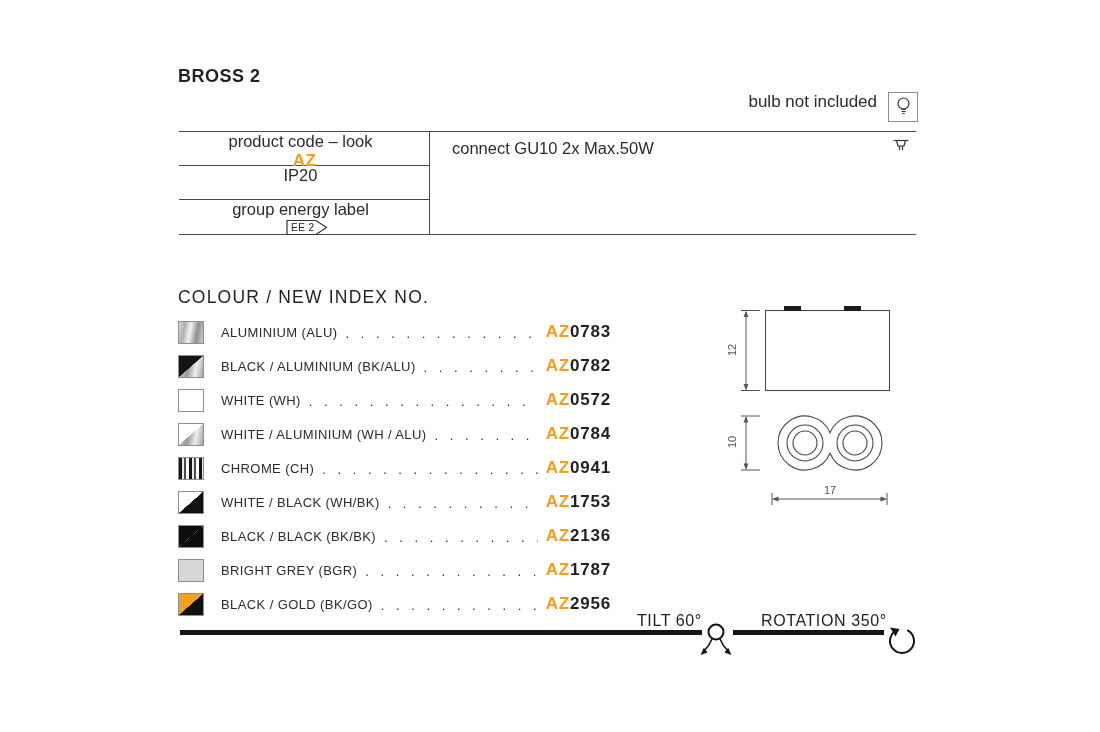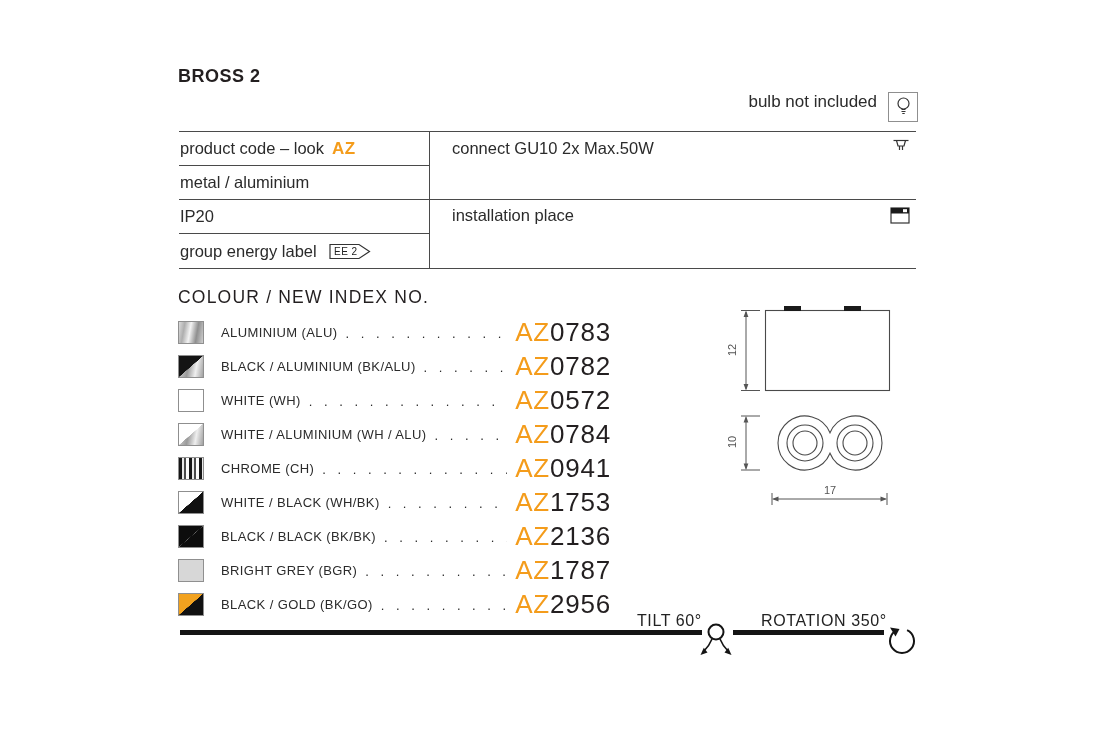--- a/index.html
+++ b/index.html
@@ -15,38 +15,38 @@
   
   .bulb-note{left:660px;top:92px;width:258px;height:32px;display:flex;justify-content:flex-end;gap:11px;}
   .bulb-note .txt{font-size:17px;color:#2b2b2b;}
   .bulb-box{width:30px;height:30px;border:1px solid #8f8f8f;box-sizing:border-box;display:flex;align-items:center;justify-content:center;background:#fff;}
 
   
   .spec-table{left:179px;top:131px;width:737px;display:flex;border-top:1px solid #4a4a4a;border-bottom:1px solid #4a4a4a;box-sizing:border-box;}
   .col-l{width:251px;border-right:1px solid #4a4a4a;box-sizing:border-box;}
   .col-r{flex:1;}
   .cell{height:34px;display:flex;align-items:center;font-size:16.5px;color:#2b2b2b;box-sizing:border-box;}
-  .col-l .cell{border-bottom:1px solid #4a4a4a;padding:0 8px 0 1px;}
+  .col-l .cell{border-bottom:1px solid #4a4a4a;padding:0 8px 0 1px;flex-direction:column;}
   .col-l .cell:last-child{border-bottom:none;}
   .col-r .cell{border-bottom:1px solid #4a4a4a;padding:0 6px 4px 22px;justify-content:space-between;}
   .col-r .cell:last-child{border-bottom:none;}
   .cell.tall{height:68px;align-items:flex-start;padding-top:7px;}
   .az{color:#F49C1B;font-weight:700;margin-left:8px;font-size:17px;letter-spacing:.5px;}
   .badge{margin-left:12px;flex:none;}
   .badge-text{font-size:10px;fill:#222;letter-spacing:.5px;font-family:"Liberation Sans",sans-serif;}
   .i-ln{stroke:#333;stroke-width:1.2;fill:none;}
 
   
   .c-heading{left:178px;top:287px;margin:0;font-size:17.5px;font-weight:400;letter-spacing:1.2px;color:#231f20;}
   .c-list{left:178px;top:315px;width:433px;}
   .c-row{display:flex;align-items:center;height:34px;}
   .swatch{width:26px;height:23px;border:1px solid #8f8f8f;box-sizing:border-box;margin-right:17px;flex:none;}
   .c-label{font-size:13px;letter-spacing:.4px;white-space:nowrap;color:#2b2b2b;}
   .c-dots{flex:1 1 auto;min-width:0;overflow:hidden;white-space:nowrap;margin:0 8px;font-size:13px;letter-spacing:4px;position:relative;top:1px;}
-  .c-code{white-space:nowrap;font-size:26px;font-weight:400;letter-spacing:.8px;}
+  .c-code{white-space:nowrap;font-size:17px;font-weight:700;letter-spacing:.8px;}
   .c-code .pre{color:#F49C1B;}
   .c-code .num{color:#231f20;}
 
   .sw-alu{background:linear-gradient(100deg,#dcdcdc 0%,#aeaeae 22%,#f3f3f3 45%,#8f8f8f 72%,#cfcfcf 100%);}
   .sw-bkalu{background:linear-gradient(to bottom right,#141414 49.4%,rgba(20,20,20,0) 50.4%),linear-gradient(100deg,#d9d9d9,#9a9a9a 40%,#efefef 70%,#a0a0a0);}
   .sw-wh{background:#fff;}
   .sw-whalu{background:linear-gradient(to bottom right,#fff 49.4%,rgba(255,255,255,0) 50.4%),linear-gradient(100deg,#d9d9d9,#9a9a9a 40%,#efefef 70%,#a0a0a0);}
   .sw-ch{background:repeating-linear-gradient(90deg,#161616 0 3px,#e9e9e9 3px 5px,#4a4a4a 5px 7px,#fcfcfc 7px 10px);}
   .sw-whbk{background:linear-gradient(to bottom right,#fff 49.4%,#111 50.2%);}
   .sw-bkbk{background:linear-gradient(to bottom right,#0d0d0d 48.8%,#6a6a6a 49.9%,#0d0d0d 51%);}
@@ -88,51 +88,40 @@
     </span>
   </div>
 
   <div class="abs spec-table">
     <div class="col-l">
       <div class="cell">
         <span>product code – look</span>
         <span class="az">AZ</span>
       </div>
       <div class="cell">
-        <span>metal / aluminium</span>
-      </div>
-      <div class="cell">
         <span>IP20</span>
       </div>
       <div class="cell">
         <span>group energy label</span>
         <svg class="badge" width="42" height="17" viewBox="0 0 42 17">
           <path d="M1,1.5 H30 L40.5,8.5 L30,15.5 H1 Z" fill="none" stroke="#333" stroke-width="1.2"></path>
           <text class="badge-text" x="5" y="12">EE 2</text>
         </svg>
       </div>
     </div>
     <div class="col-r">
       <div class="cell tall">
         <span>connect GU10 2x Max.50W</span>
         <svg width="18" height="13" viewBox="0 0 18 13">
           <line class="i-ln" x1="1.5" y1="1.5" x2="16.5" y2="1.5"></line>
           <path class="i-ln" d="M4.5,1.5 L6,7 H12 L13.5,1.5"></path>
           <line class="i-ln" x1="7.5" y1="7" x2="7.5" y2="11"></line>
           <line class="i-ln" x1="10.5" y1="7" x2="10.5" y2="11"></line>
         </svg>
       </div>
-      <div class="cell">
-        <span>installation place</span>
-        <svg width="20" height="17" viewBox="0 0 20 17">
-          <rect x="1" y="1" width="18" height="15" fill="#fff" stroke="#333" stroke-width="1.2"></rect>
-          <rect x="1" y="1" width="18" height="5.5" fill="#1a1a1a"></rect>
-          <rect x="13" y="2.2" width="4" height="3" fill="#fff"></rect>
-        </svg>
-      </div>
     </div>
   </div>
 
   <h2 class="abs c-heading">COLOUR / NEW INDEX NO.</h2>
 
   <div class="abs c-list">
 
     <div class="c-row">
       <span class="swatch sw-alu"></span>
       <span class="c-label">ALUMINIUM (ALU)</span>

